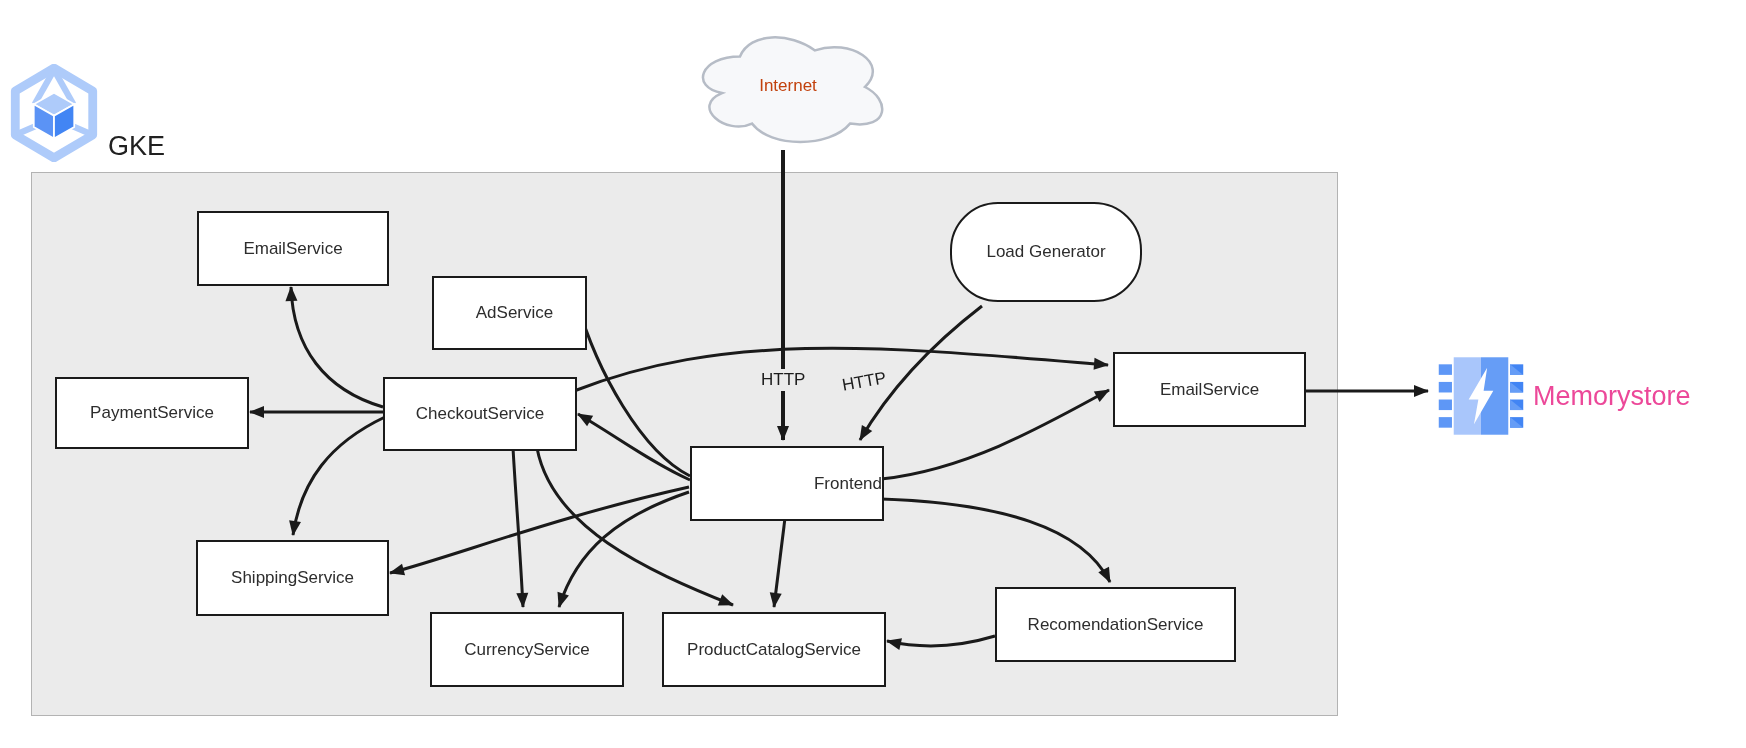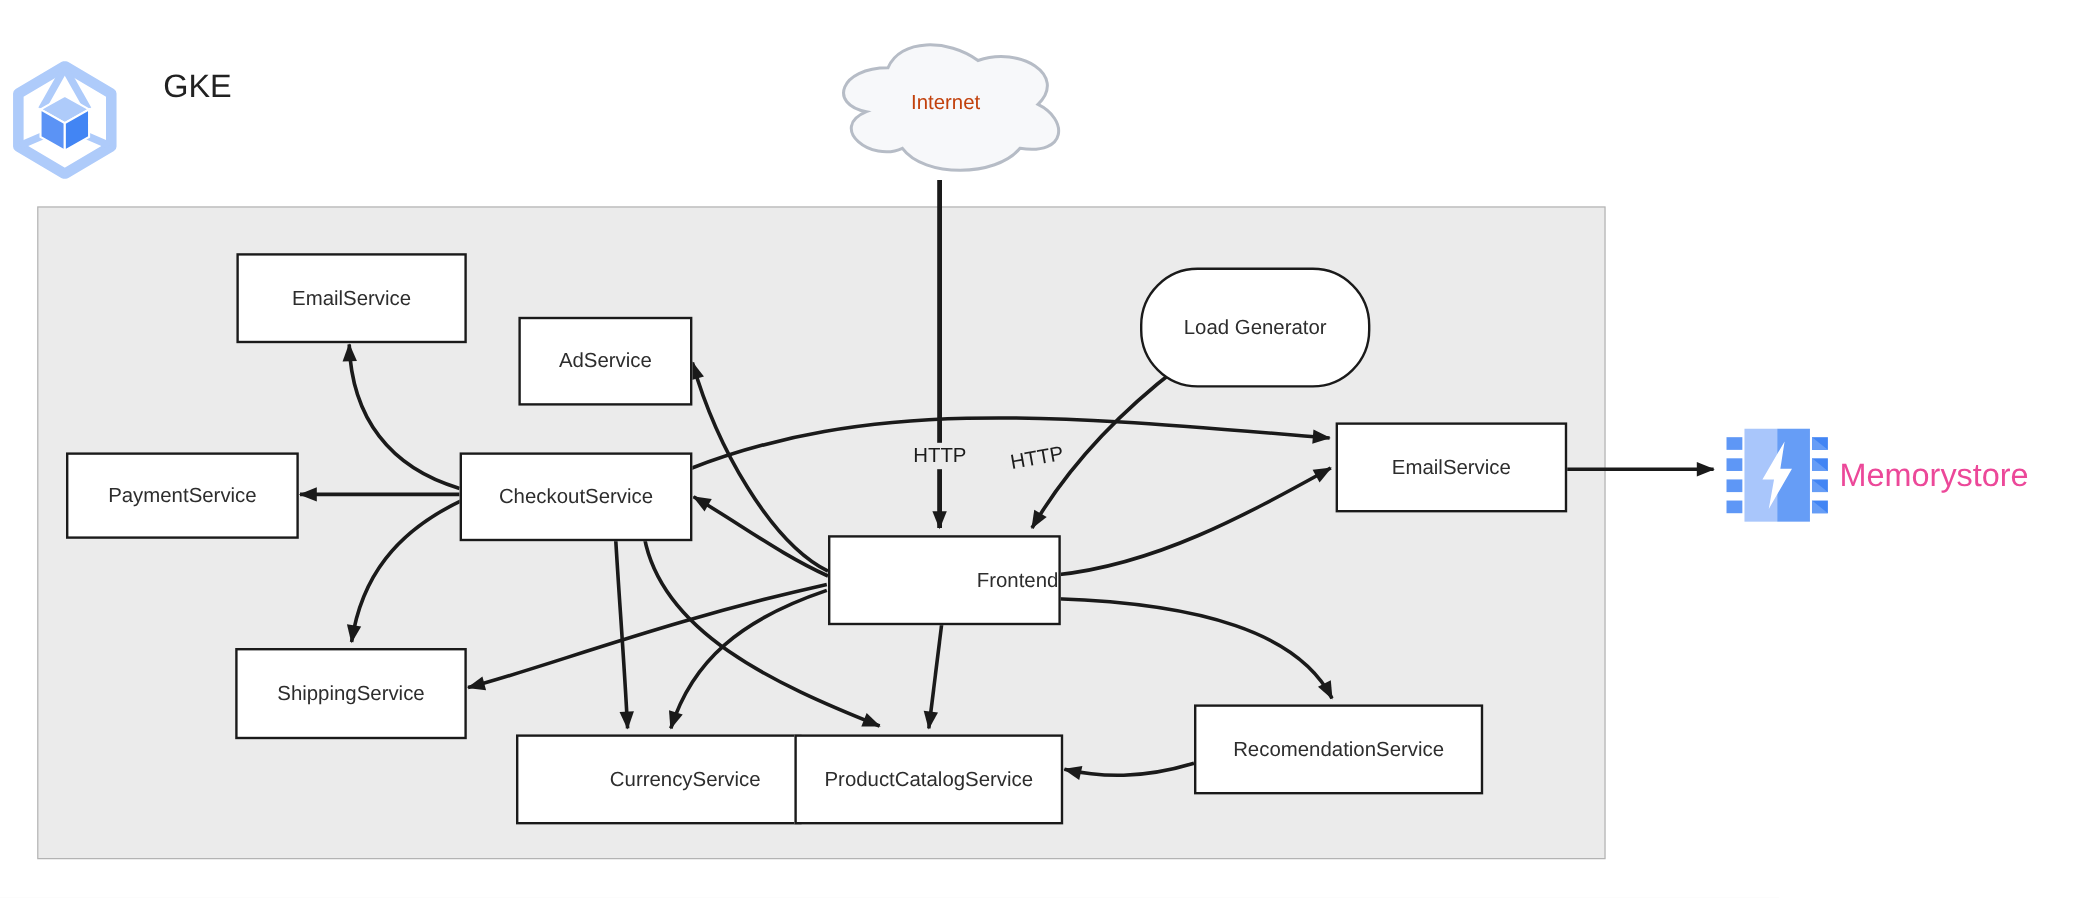--- a/index.html
+++ b/index.html
@@ -7,36 +7,36 @@
   .canvas{position:relative;width:1746px;height:748px;}
   .cluster{position:absolute;left:31px;top:172px;width:1305px;height:542px;
            background:#ebebeb;border:1px solid #b3b3b3;z-index:0;}
   svg.wires{position:absolute;left:0;top:0;z-index:2;}
   .node{position:absolute;background:#ffffff;border:2px solid #1a1a1a;z-index:3;
         display:flex;align-items:center;justify-content:center;
         font-size:17px;color:#2d2d2d;white-space:nowrap;}
   .pill{border-radius:48px;}
   .n-email{left:197px;top:211px;width:188px;height:71px;}
   .n-payment{left:55px;top:377px;width:190px;height:68px;}
-  .n-ad{left:432px;top:264px;width:141px;height:70px;}
+  .n-ad{left:432px;top:276px;width:141px;height:70px;padding-left:10px;}
   .n-checkout{left:383px;top:377px;width:190px;height:70px;}
   .n-frontend{left:690px;top:446px;width:190px;height:71px;justify-content:flex-end;}
   .n-cart{left:1113px;top:352px;width:189px;height:71px;}
   .n-shipping{left:196px;top:540px;width:189px;height:72px;}
-  .n-currency{left:430px;top:612px;width:190px;height:71px;padding-left:44px;}
+  .n-currency{left:430px;top:612px;width:190px;height:71px;}
   .n-productcatalog{left:662px;top:612px;width:220px;height:71px;}
   .n-recommendation{left:995px;top:587px;width:237px;height:71px;}
-  .n-loadgen{left:950px;top:223px;width:188px;height:96px;}
+  .n-loadgen{left:950px;top:202px;width:188px;height:96px;}
   .edge-label{position:absolute;z-index:4;background:#ebebeb;color:#1c1c1c;
               font-size:17px;padding:1px 4px;}
   .lbl-http1{left:757px;top:369px;}
   .lbl-http2{left:838px;top:371px;transform:rotate(-10deg);}
   .cloud-label{position:absolute;left:718px;top:76px;width:140px;text-align:center;
                font-size:17px;color:#c2410c;z-index:3;}
-  .gke-wrap{position:absolute;left:10px;top:51px;z-index:3;display:flex;align-items:flex-start;gap:28px;}
+  .gke-wrap{position:absolute;left:10px;top:64px;z-index:3;display:flex;align-items:flex-end;}
   .gke-text{font-size:27px;color:#212121;margin-left:10px;margin-top:6px;}
   .mem-wrap{position:absolute;left:1437px;top:352px;z-index:3;display:flex;align-items:center;}
   .mem-text{font-size:27px;color:#ec4899;margin-left:8px;}
 </style>
 </head>
 <body>
 
 <div class="canvas">
 
   <div class="cluster"></div>

